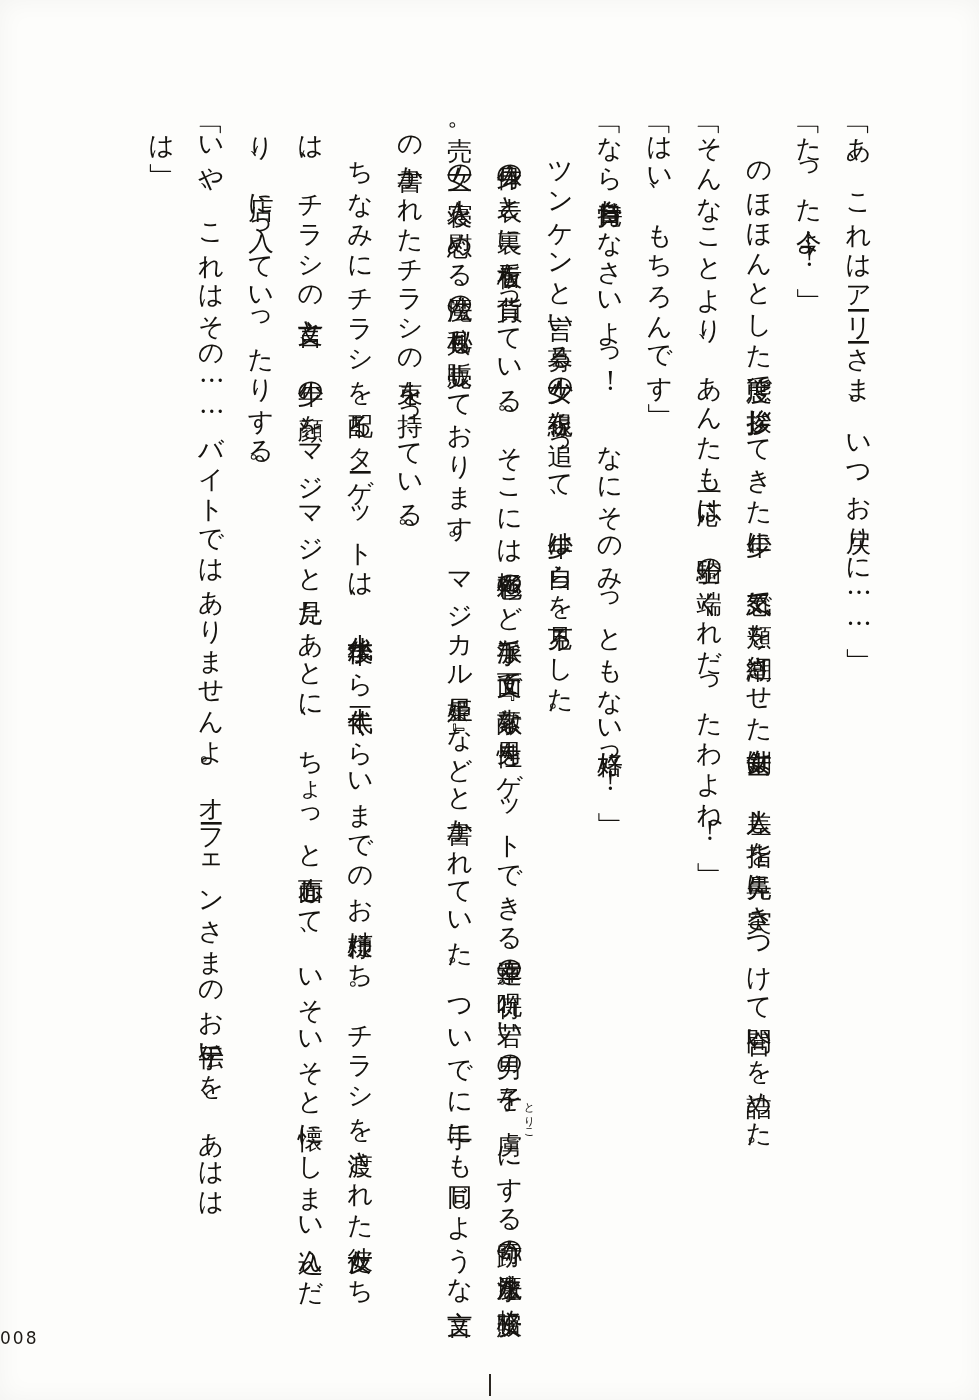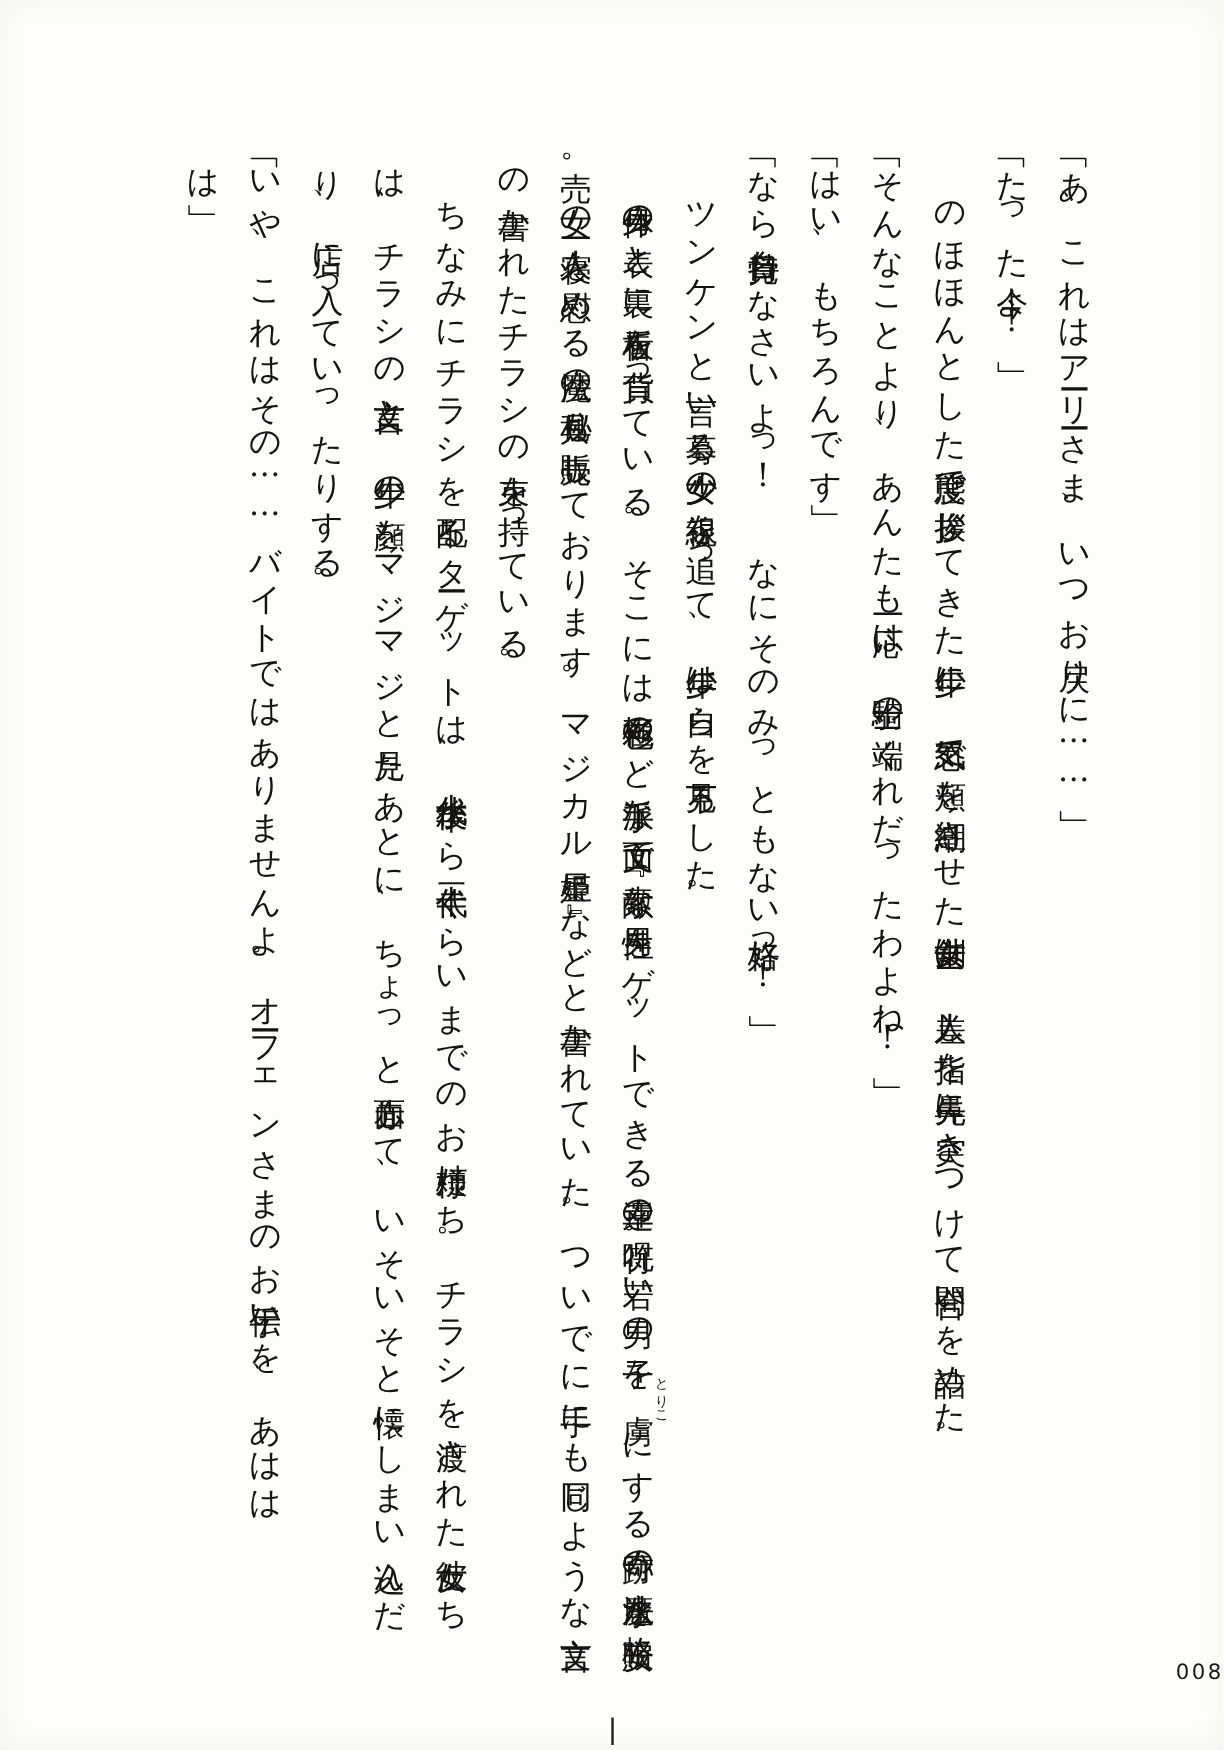--- a/index.html
+++ b/index.html
@@ -52,21 +52,21 @@
   rt {
     font-size: 11px;
     letter-spacing: 0;
     font-weight: normal;
   }
   .page-number {
     position: absolute;
     left: 0;
     right: 0;
     bottom: 52px;
-    text-align: right;
+    text-align: left;
     font-family: "DejaVu Sans", "Liberation Sans", sans-serif;
     font-size: 17px;
     letter-spacing: 2px;
     color: #1d1a16;
   }
   .spine-mark {
     position: absolute;
     left: 489px;
     bottom: 4px;
     width: 2px;

